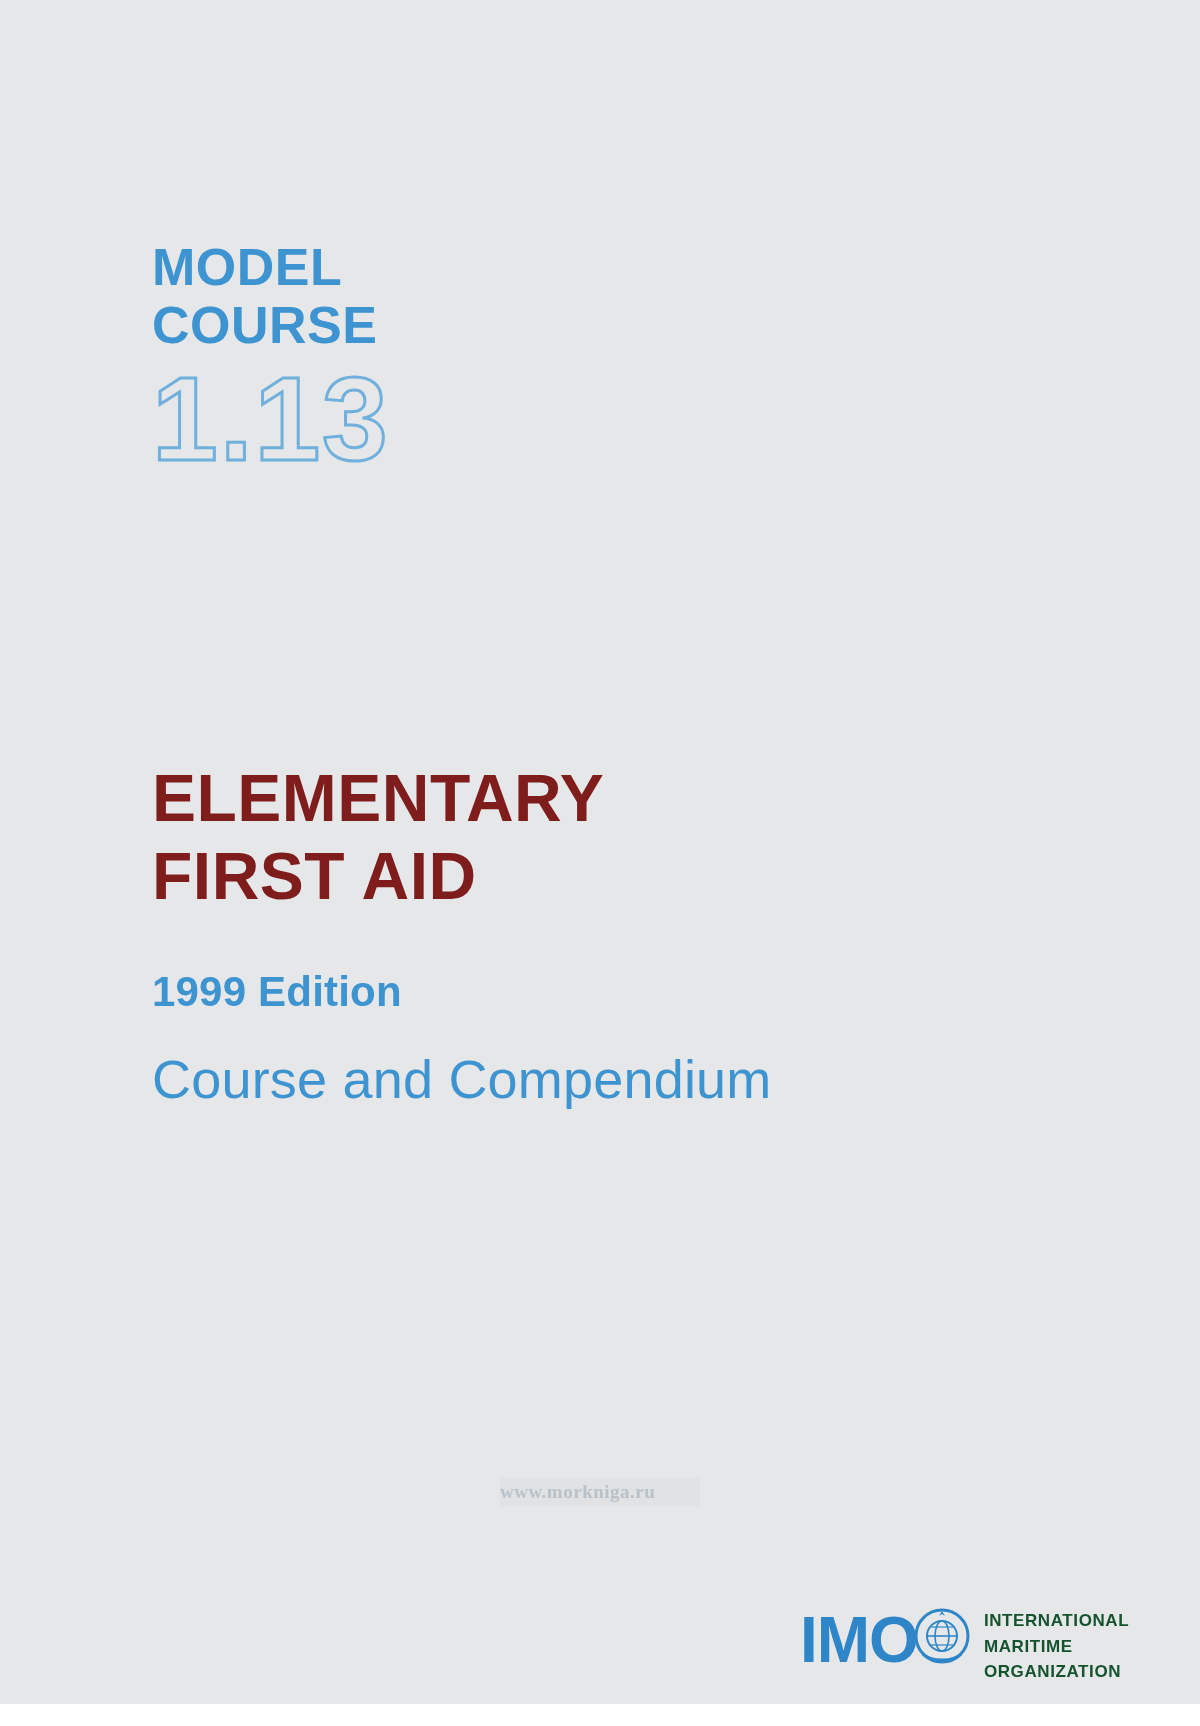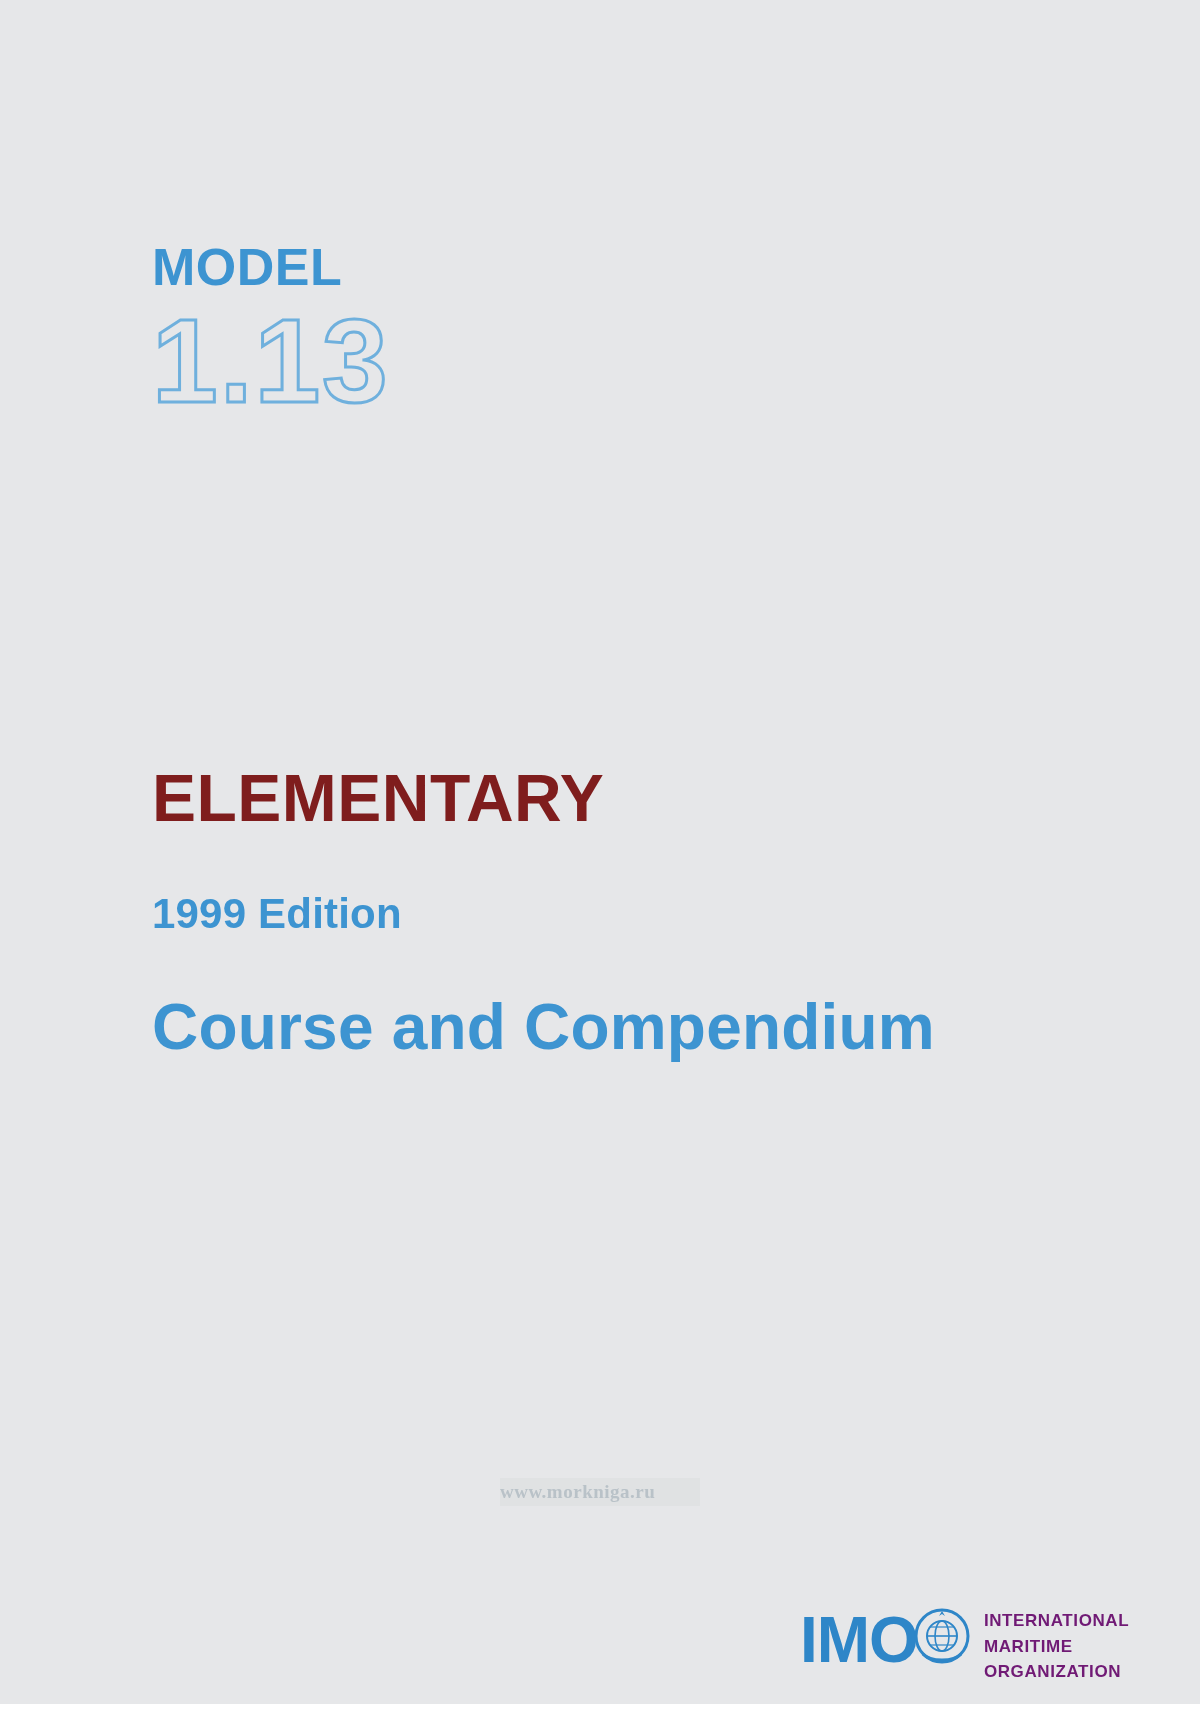--- a/index.html
+++ b/index.html
@@ -59,23 +59,23 @@
     white-space: pre;
   }
   .edition {
     margin-top: 52px;
     font-size: 42px;
     font-weight: bold;
     color: #3d94d1;
     letter-spacing: 0.2px;
   }
   .subtitle {
-    margin-top: 52px;
-    font-size: 64px;
-    font-weight: bold;
+    margin-top: 32px;
+    font-size: 54px;
+    font-weight: normal;
     color: #3d94d1;
     letter-spacing: 0.2px;
   }
 
   
   .watermark {
     position: absolute;
     left: 500px;
     top: 1478px;
     width: 200px;
@@ -104,39 +104,41 @@
   }
   .imo-globe {
     position: relative;
     width: 56px;
     height: 56px;
     margin-left: -4px;
   }
   .imo-globe svg { display: block; }
   .imo-words {
     margin-left: 14px;
-    color: #701a75;
+    color: #14532d;
     font-size: 17px;
     font-weight: bold;
     line-height: 1.5;
     letter-spacing: 0.6px;
   }
 </style>
 </head>
 <body>
 
 <div class="page">
 
   <div class="model-block">
     <div class="model-line">MODEL</div>
+    <div class="model-line">COURSE</div>
     <div class="course-number">1.13</div>
   </div>
 
   <div class="title-block">
     <div class="title-line">ELEMENTARY</div>
+    <div class="title-line">FIRST AID</div>
     <div class="edition">1999 Edition</div>
     <div class="subtitle">Course and Compendium</div>
   </div>
 
   <div class="watermark">www.morkniga.ru</div>
 
   <div class="imo-logo">
     <div class="imo-letters">IMO</div>
     <div class="imo-globe">
       <svg width="56" height="56" viewBox="0 0 56 56">

